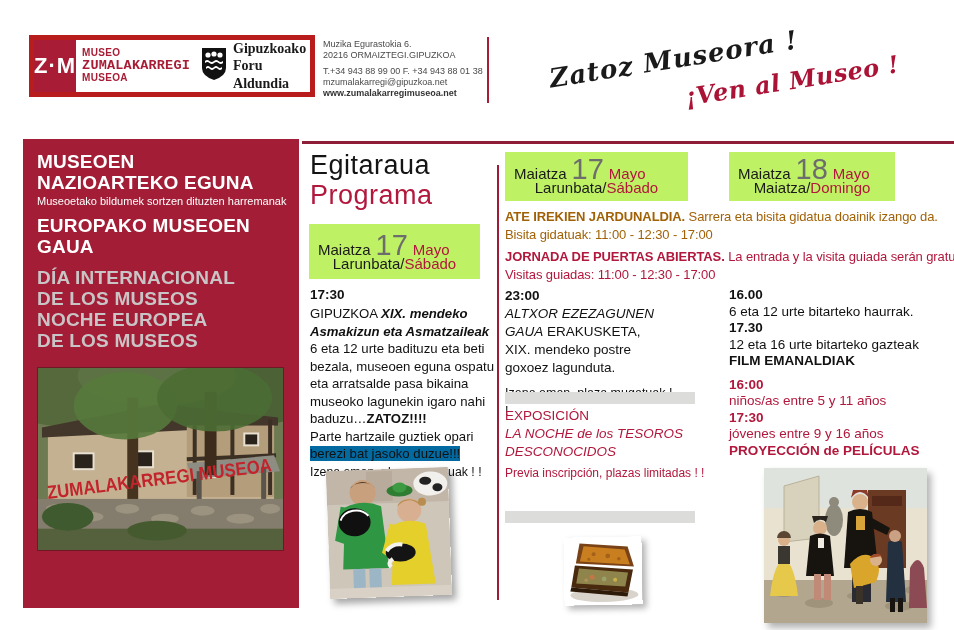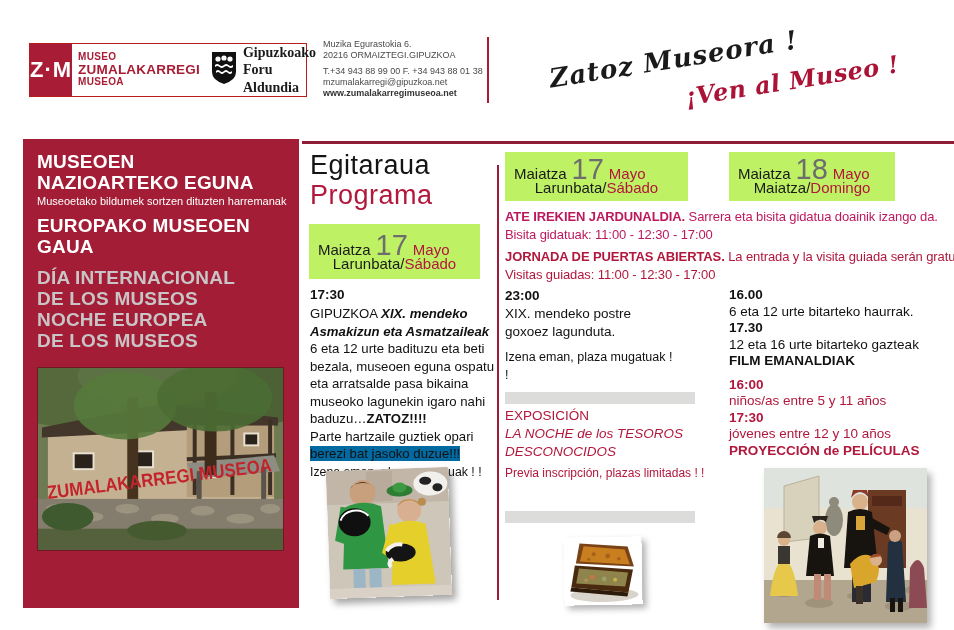--- a/index.html
+++ b/index.html
@@ -1,27 +1,27 @@
 <!DOCTYPE html>
 <html><head>
 <meta charset="utf-8">
 <style>
   html,body{margin:0;padding:0;background:#fff;}
   .canvas{position:relative;width:954px;height:630px;background:#ffffff;
           font-family:"Liberation Sans",sans-serif;overflow:hidden;color:#111;}
 
   
-  .logo{position:absolute;left:29px;top:43px;width:276px;height:52px;
-        border:1px solid #b91c1c;display:flex;background:#fff;}
+  .logo{position:absolute;left:29px;top:35px;width:276px;height:52px;
+        border:5px solid #b91c1c;display:flex;background:#fff;}
   .logo-zm{width:47px;background:#a81d35;color:#fff;display:flex;align-items:center;
            justify-content:center;font-size:22px;font-weight:bold;letter-spacing:1px;}
   .logo-museo{flex:1;color:#a81d35;display:flex;flex-direction:column;justify-content:center;
               padding:3px 6px;line-height:1.05;}
   .lm1,.lm3{font-size:10px;font-weight:bold;letter-spacing:.3px;}
-  .lm2{font-size:13.5px;font-weight:bold;letter-spacing:.2px;}
+  .lm2{font-size:13.5px;font-weight:bold;letter-spacing:.2px;font-family:Liberation Mono, monospace;}
   .logo-sep{width:1px;background:#a81d35;}
   .logo-gfa{width:108px;display:flex;align-items:center;gap:6px;padding:0 5px;}
   .gfa-text{font-family:"Liberation Serif",serif;font-size:14px;font-weight:bold;
             color:#1a1a1a;line-height:1.25;}
 
   .address{position:absolute;left:323px;top:39px;width:170px;font-size:9px;
            color:#4a4a4a;line-height:11px;}
   .address .gap{height:5px;}
   .address .bold{font-weight:bold;color:#333;}
 
@@ -74,21 +74,21 @@
   .gym-par .b{font-weight:bold;}
   .hl{background:#0369a1;}
   .small-note{font-size:12.3px;margin-top:1px;}
 
   .col-divider{position:absolute;left:497px;top:165px;width:2px;height:435px;background:#9d1b36;}
 
   
   .openday{position:absolute;left:505px;top:208px;width:449px;font-size:13px;
            letter-spacing:-.1px;}
   .od-line{white-space:nowrap;overflow:hidden;line-height:18px;}
-  .od-black{color:#be185d;}
+  .od-black{color:#a16207;}
   .od-red{color:#b2173c;}
   .od-b{font-weight:bold;}
   .od-gap{height:4px;}
 
   
   .night{position:absolute;left:505px;top:287px;width:170px;font-size:13.5px;
          line-height:18px;color:#111;}
   .night .it{font-style:italic;}
   .night .note{font-size:12.5px;margin-top:7px;}
   .graybar{position:absolute;background:#dcdcda;width:190px;height:12px;left:505px;}
@@ -323,20 +323,23 @@
     <div class="od-line od-black">Bisita gidatuak: 11:00 - 12:30 - 17:00</div>
     <div class="od-gap"></div>
     <div class="od-line od-red">
       <span class="od-b">JORNADA DE PUERTAS ABIERTAS.</span><span> La entrada y la visita guiada serán gratuita</span>
     </div>
     <div class="od-line od-red">Visitas guiadas: 11:00 - 12:30 - 17:00</div>
   </div>
 
   <div class="night">
     <div class="time">23:00</div>
+    <div>
+      <span class="it">ALTXOR EZEZAGUNEN GAUA</span><span> ERAKUSKETA,</span>
+    </div>
     <div>XIX. mendeko postre goxoez lagunduta.</div>
     <div class="note">Izena eman, plaza mugatuak ! !</div>
   </div>
 
   <div class="graybar gb1"></div>
 
   <div class="expo">
     <div>EXPOSICIÓN</div>
     <div class="it">LA NOCHE de los TESOROS DESCONOCIDOS</div>
     <div class="note">Previa inscripción, plazas limitadas ! !</div>
@@ -371,21 +374,21 @@
   <div class="sunday">
     <div class="b">16.00</div>
     <div>6 eta 12 urte bitarteko haurrak.</div>
     <div class="b">17.30</div>
     <div>12 eta 16 urte bitarteko gazteak</div>
     <div class="b">FILM EMANALDIAK</div>
     <div class="gap"></div>
     <div class="b red">16:00</div>
     <div class="red">niños/as entre 5 y 11 años</div>
     <div class="b red">17:30</div>
-    <div class="red">jóvenes entre 12 y 10 años</div>
+    <div class="red">jóvenes entre 9 y 16 años</div>
     <div class="b red">PROYECCIÓN de PELÍCULAS</div>
   </div>
 
   <div class="photo engraving">
     <svg viewBox="0 0 163 155" preserveAspectRatio="none">
       <rect width="163" height="155" fill="#e9e2d0"></rect>
       <rect x="0" y="0" width="163" height="40" fill="#dfe3dd"></rect>
       <polygon points="20,18 55,8 55,70 20,74" fill="#d8d2bd" stroke="#b9b29a"></polygon>
       <rect x="104" y="22" width="38" height="78" fill="#6b3a22"></rect>
       <rect x="108" y="28" width="30" height="10" fill="#54291a"></rect>

